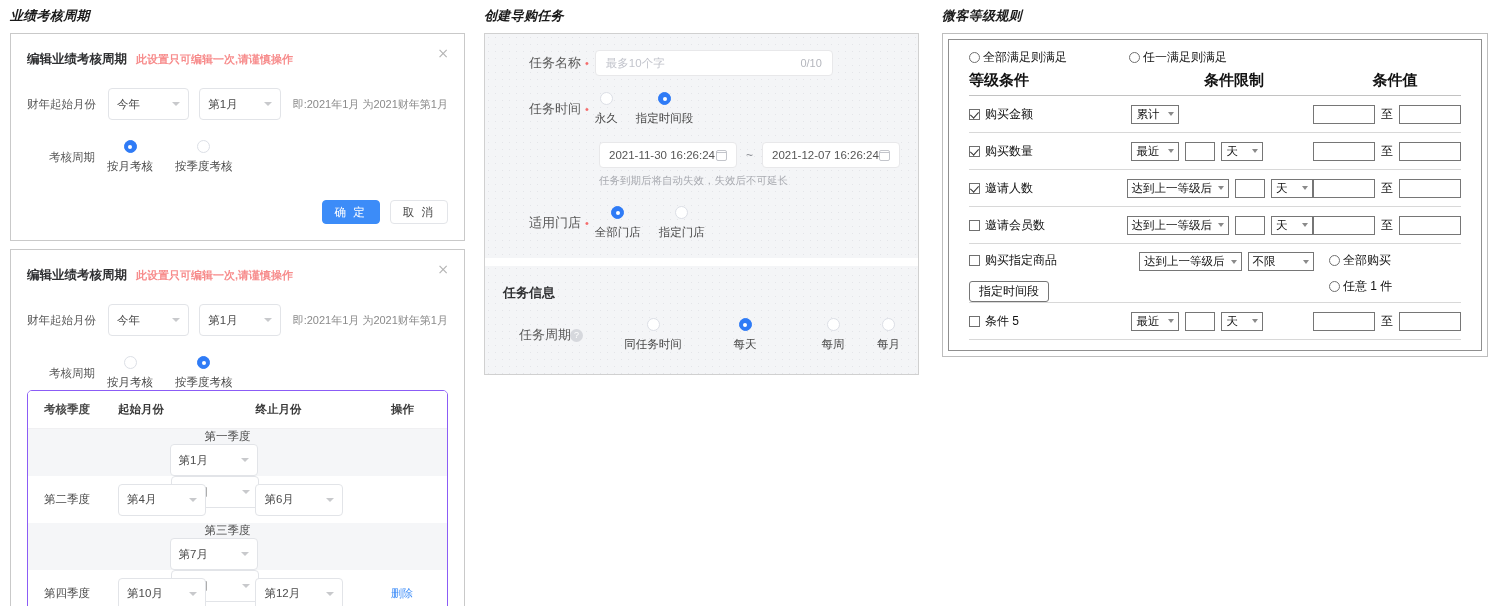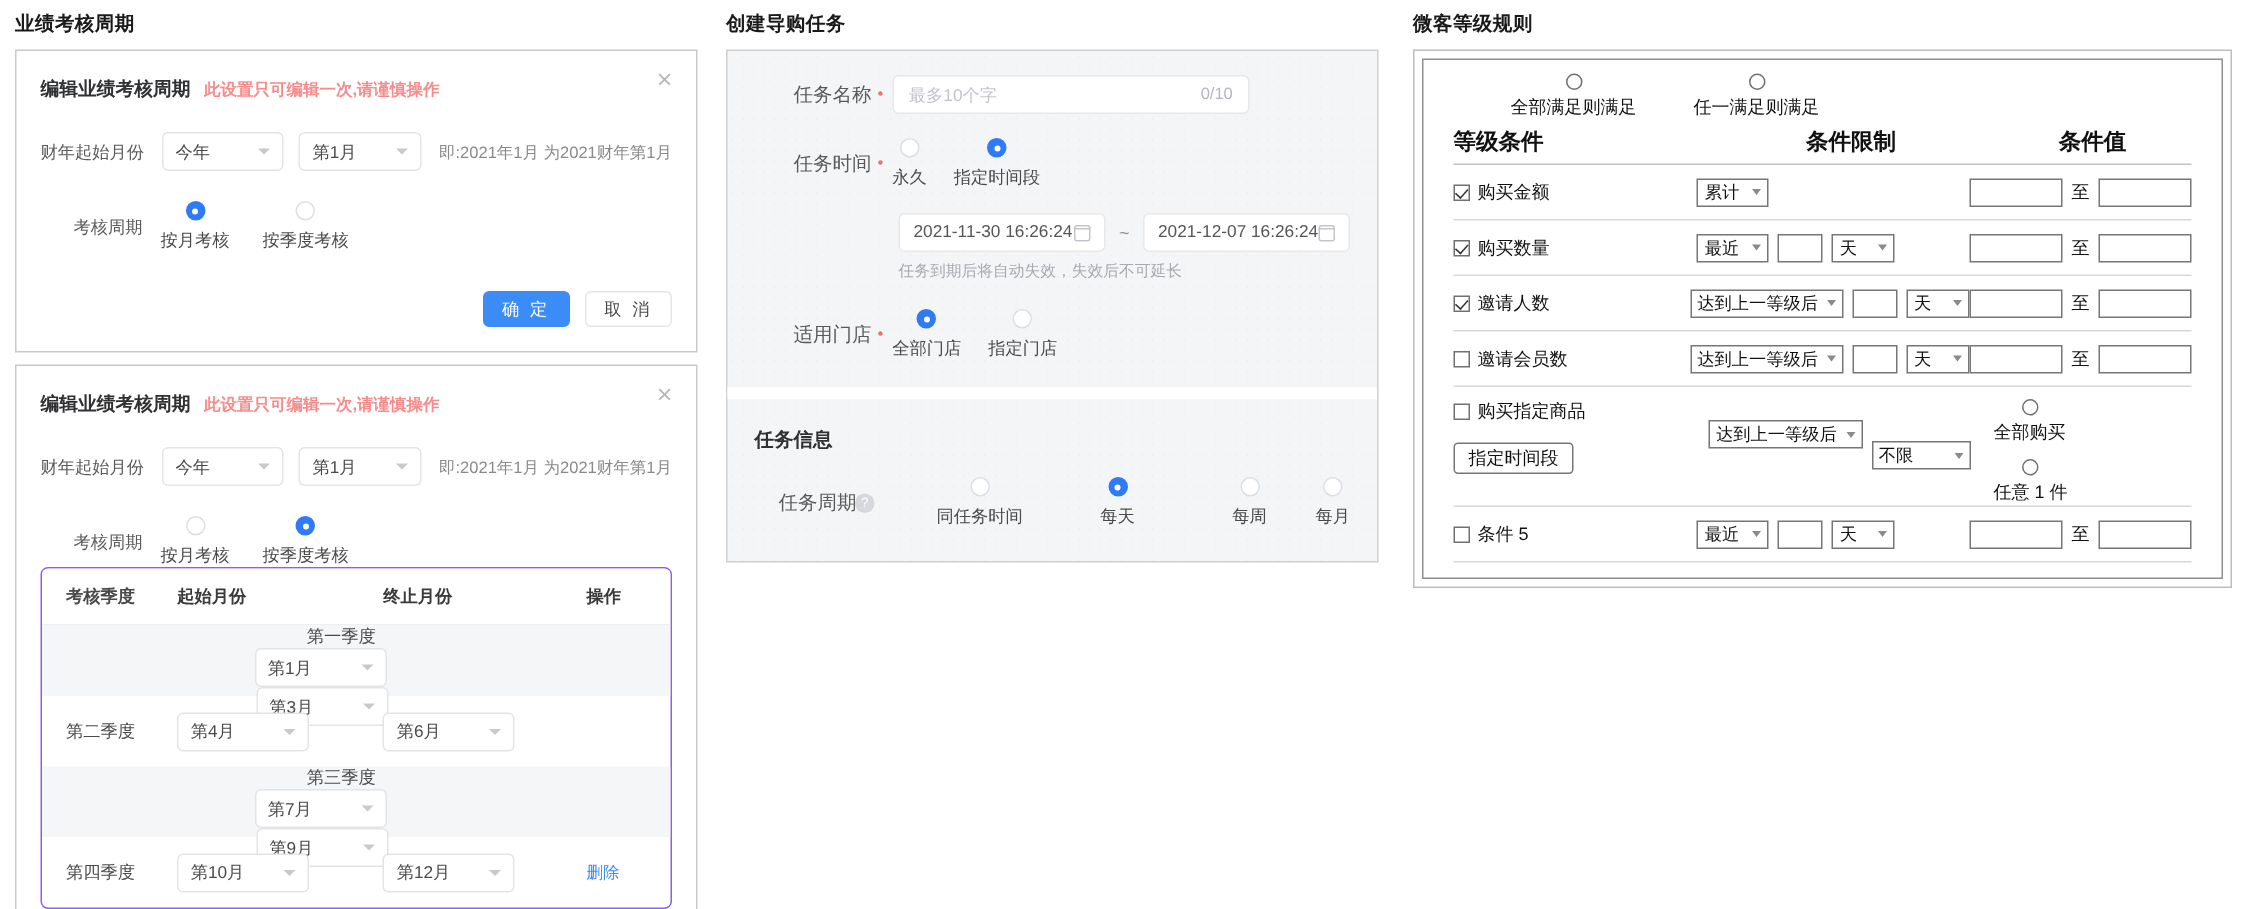--- a/index.html
+++ b/index.html
@@ -9,21 +9,21 @@
     background:#ffffff;
     font-family:"Liberation Sans","DejaVu Sans",sans-serif;
     font-size:12px;
     color:#333;
     position:relative;
     overflow:hidden;
   }
   .col { position:absolute; top:0; }
   .col-title {
     font-size:13px; font-weight:bold; color:#1a1a1a;
-    margin:0 0 8px 0; letter-spacing:.3px;
+    margin:0 0 8px 0; letter-spacing:.3px;font-style:italic;
   }
 
   
   #col1 { left:10px; top:7px; width:455px; }
   .card {
     border:1px solid #c9c9c9;
     background:#fff;
     position:relative;
   }
   .card-inner { padding:14px 16px 16px 16px; }
@@ -37,21 +37,21 @@
     position:absolute; top:12px; right:14px;
     width:14px; height:14px; color:#b5b5b5; font-size:14px; line-height:14px;
     text-align:center; cursor:pointer; font-family:"DejaVu Sans",sans-serif;
   }
 
   .form-row { display:flex; align-items:center; margin-top:18px; }
   .f-label { font-size:11.5px; color:#5a5a5a; white-space:nowrap; }
   .sel {
     height:26px; border:1px solid #e2e4e8; border-radius:4px;
     background:#fff; display:flex; align-items:center;
-    padding:0 8px; font-size:11.5px; color:#4a4a4a;
+    padding:15px 8px; font-size:11.5px; color:#4a4a4a;
     position:relative; cursor:pointer; white-space:nowrap;
   }
   .sel .caret {
     position:absolute; right:8px; top:50%; transform:translateY(-50%);
     width:0;height:0;border-left:4px solid transparent;border-right:4px solid transparent;
     border-top:4px solid #c8c9cc;
   }
   .hint { font-size:11px; color:#8a8a8a; white-space:nowrap; }
 
   .radio { display:inline-flex; align-items:center; gap:6px; cursor:pointer; white-space:nowrap;flex-direction:column; }
@@ -133,21 +133,21 @@
     font-size:12px; color:#222; border-right:1px solid #8f8f8f; background:#fff; cursor:pointer;
   }
   .tab.active {
     background:#d4d4d4;
     background-image:radial-gradient(#c4c4c4 .6px, transparent .6px);
     background-size:4px 4px;
   }
   .tabs-rest { flex:1; border-bottom:none; }
   .tab-body { padding:9px 20px 10px 20px; }
   .rule-radios { display:flex; margin-bottom:5px; }
-  .nradio { display:inline-flex; align-items:center; gap:3px; font-size:12px; color:#111; cursor:pointer;flex-direction:column; }
+  .nradio { display:inline-flex; align-items:center; gap:3px; font-size:12px; color:#111; cursor:pointer; }
   .ncircle { width:11px;height:11px;border:1px solid #707070;border-radius:50%;background:#fff;flex:none; }
   .cond-head { display:flex; font-size:15px; font-weight:bold; color:#111; padding-bottom:5px; }
   .ch1 { width:170px; }
   .ch2 { width:190px; }
   .ch3 { flex:1; }
   .hr { height:1px; background:#c2c2c2; }
   .hr.light { background:#d8d8d8; }
   .crow { display:flex; align-items:center; min-height:36px; }
   .c-label { width:170px; display:flex; align-items:center; gap:5px; font-size:12px; color:#111; }
   .nbox { width:11px;height:11px;border:1px solid #707070;background:#fff;flex:none; position:relative; }
@@ -541,21 +541,21 @@
               <span class="nbox"></span>
               <span>购买指定商品</span>
             </div>
             <div class="nbtn" style="margin-top:12px;">指定时间段</div>
           </div>
           <div class="c-mid">
             <div class="nsel">
               <span>达到上一等级后</span>
               <span class="ncaret"></span>
             </div>
-            <div class="nsel" style="min-width:66px;margin-top:28px;">
+            <div class="nsel" style="min-width:66px;">
               <span>不限</span>
               <span class="ncaret"></span>
             </div>
           </div>
           <div class="c-val stacked-radios" style="align-items:flex-start;">
             <span class="nradio">
               <span class="ncircle"></span>
               <span>全部购买</span>
             </span>
             <span class="nradio">

